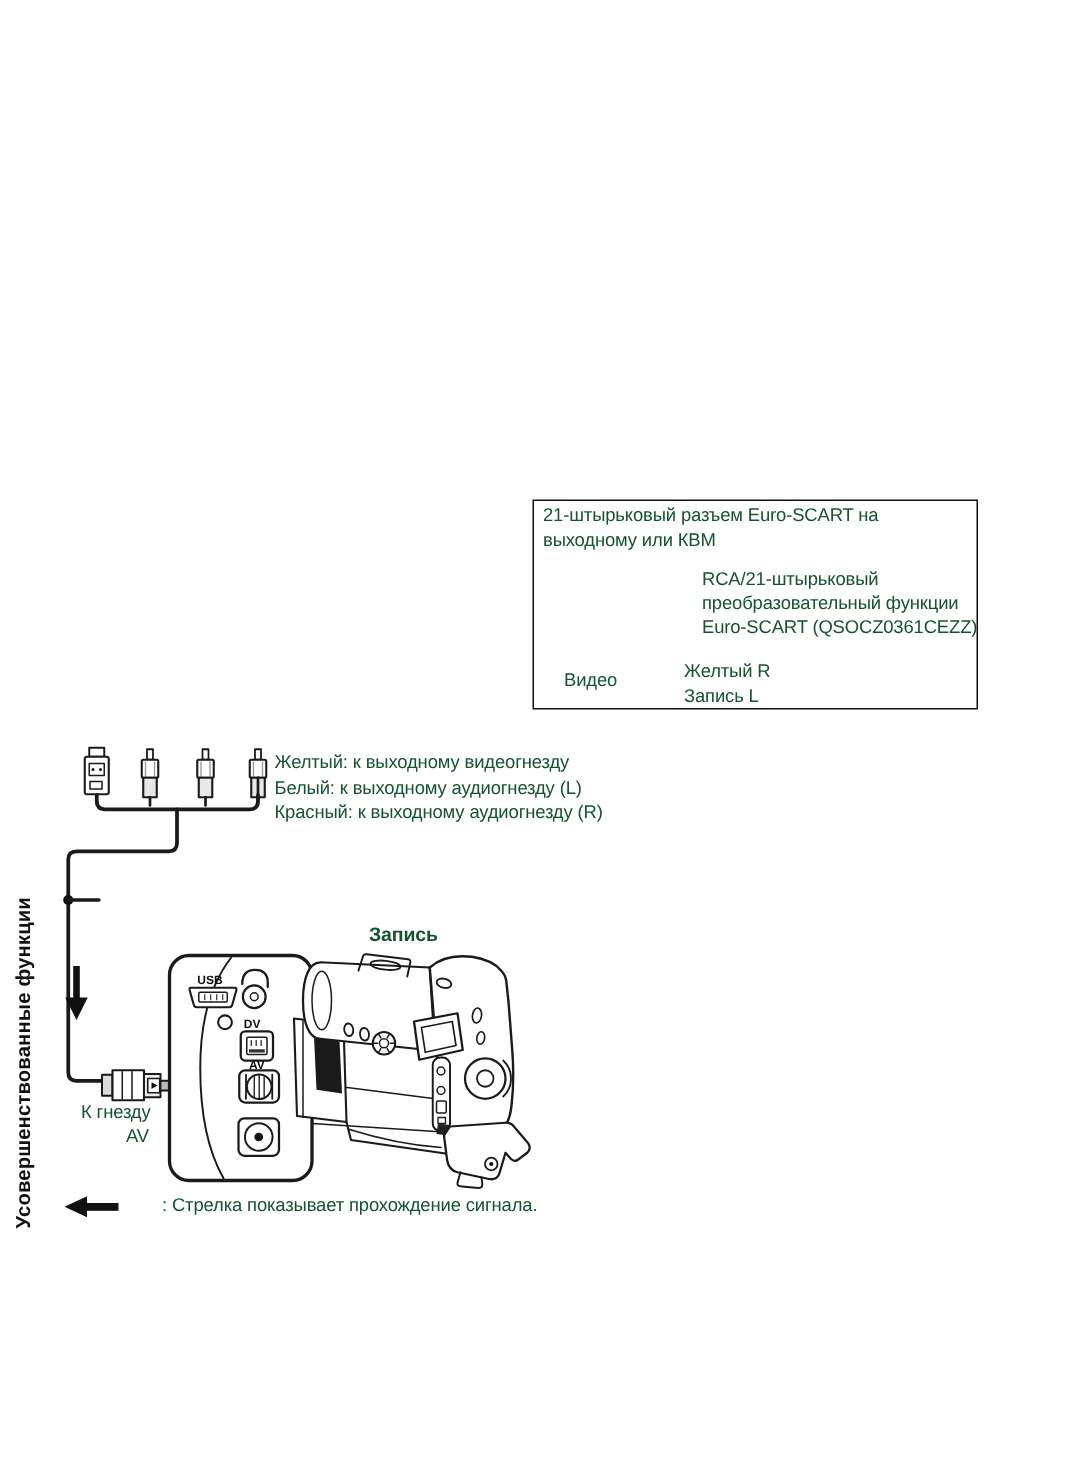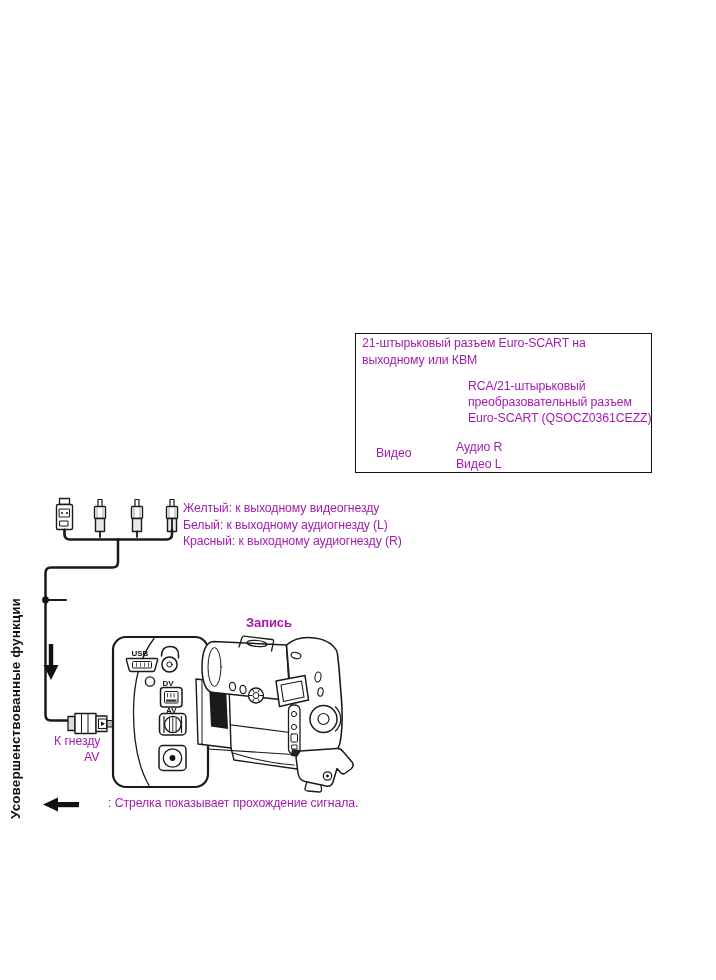--- a/index.html
+++ b/index.html
@@ -1,18 +1,18 @@
 <!DOCTYPE html>
 <html><head>
 <meta charset="utf-8">
 <style>
   html,body{margin:0;padding:0;background:#fff;}
   .page{position:relative;width:716px;height:980px;background:#ffffff;overflow:hidden;
         font-family:"Liberation Sans","DejaVu Sans",sans-serif;color:#1a1a1a;}
-  .t{position:absolute;font-size:12.3px;line-height:14px;white-space:nowrap;letter-spacing:-0.1px;color:#a21caf;}
+  .t{position:absolute;font-size:12.3px;line-height:14px;white-space:nowrap;letter-spacing:-0.1px;color:#14532d;}
   .b{font-weight:700;}
   .side{position:absolute;left:8px;top:819px;transform-origin:0 0;transform:rotate(-90deg);
         font-weight:700;font-size:13.5px;letter-spacing:0.1px;white-space:nowrap;color:#111;}
   .scartbox{position:absolute;left:355px;top:333px;width:297px;height:140px;
         border:1.4px solid #111;box-sizing:border-box;background:#fff;}
   svg.art{position:absolute;left:0;top:0;width:716px;height:980px;}
   svg text.plabel{font-family:"Liberation Sans","DejaVu Sans",sans-serif;font-weight:700;font-size:8px;fill:#111;}
 </style>
 </head>
 <body>
@@ -209,25 +209,25 @@
     <text x="162.5" y="685.5" class="plabel">DV</text>
     <text x="166" y="712.5" class="plabel">AV</text>
   </svg>
 
   <div class="side">Усовершенствованные функции</div>
 
   <div class="scartbox"></div>
   <div class="t" style="left:362px;top:336px;">21-штырьковый разъем Euro-SCART на</div>
   <div class="t" style="left:362px;top:353px;">выходному или КВМ</div>
   <div class="t" style="left:468px;top:379px;">RCA/21-штырьковый</div>
-  <div class="t" style="left:468px;top:395px;">преобразовательный разъем</div>
+  <div class="t" style="left:468px;top:395px;">преобразовательный функции</div>
   <div class="t" style="left:468px;top:411px;">Euro-SCART (QSOCZ0361CEZZ)</div>
   <div class="t" style="left:376px;top:446px;">Видео</div>
-  <div class="t" style="left:456px;top:440px;">Аудио R</div>
-  <div class="t" style="left:456px;top:457px;">Видео L</div>
+  <div class="t" style="left:456px;top:440px;">Желтый R</div>
+  <div class="t" style="left:456px;top:457px;">Запись L</div>
 
   <div class="t" style="left:183px;top:501px;">Желтый: к выходному видеогнезду</div>
   <div class="t" style="left:183px;top:534px;">Красный: к выходному аудиогнезду (R)</div>
   <div class="t" style="left:183px;top:518px;">Белый: к выходному аудиогнезду (L)</div>
 
   <div class="t b" style="left:246px;top:616px;font-size:13px;">Запись</div>
   <div class="t" style="left:54px;top:734px;">К гнезду</div>
   <div class="t" style="left:84px;top:750px;">AV</div>
 
   <div class="t" style="left:82px;top:796px;margin-left:26px;">: Стрелка показывает прохождение сигнала.</div>

